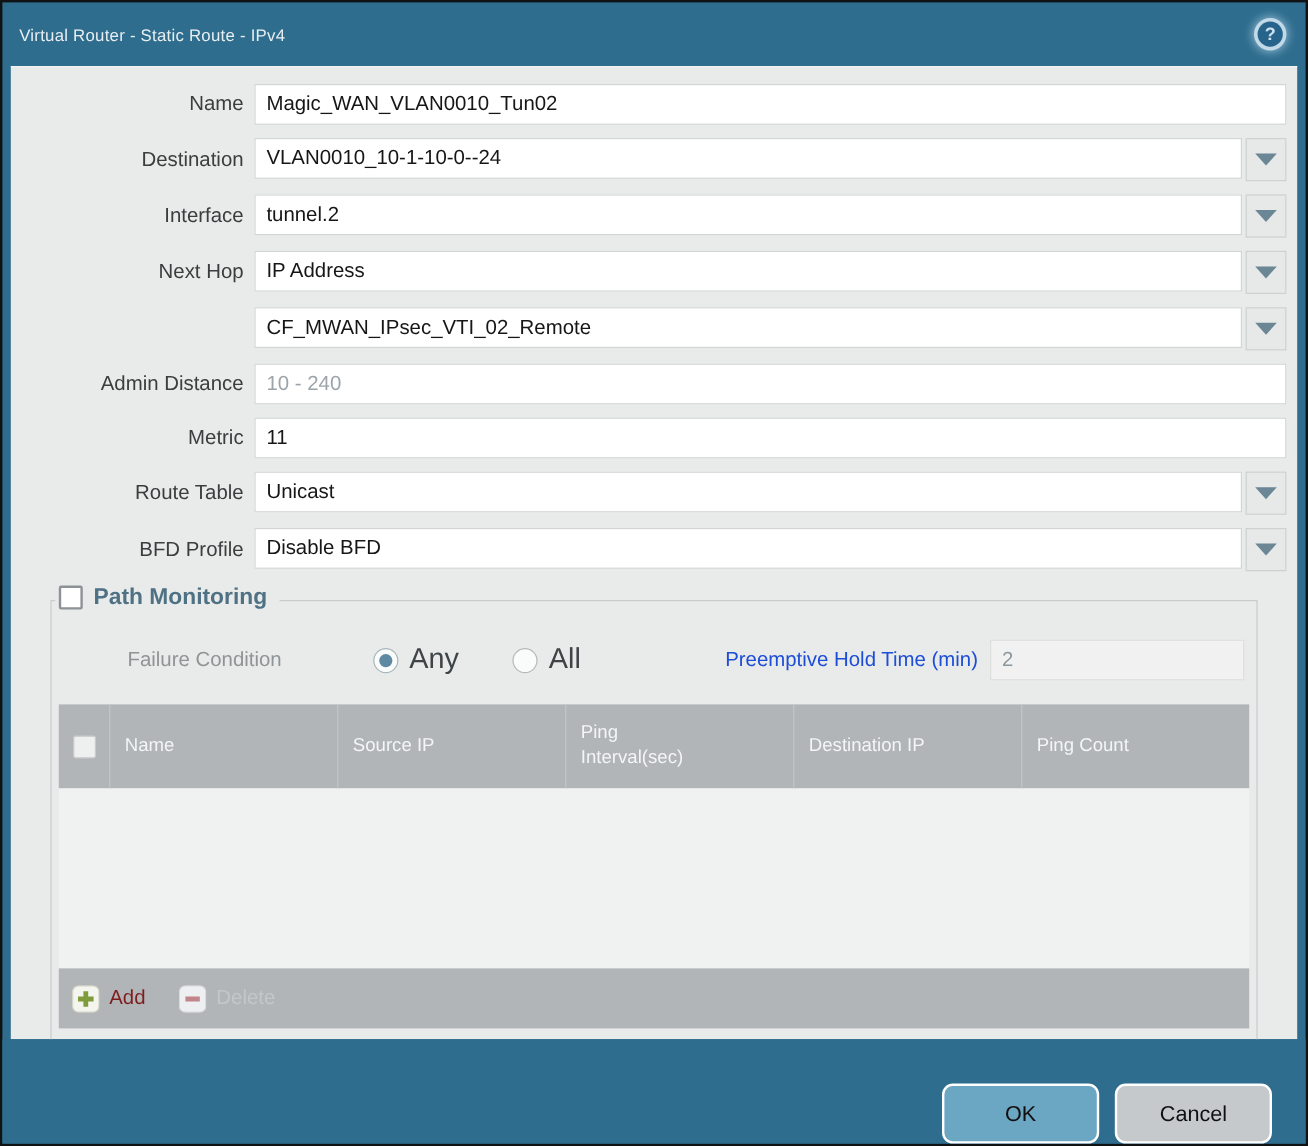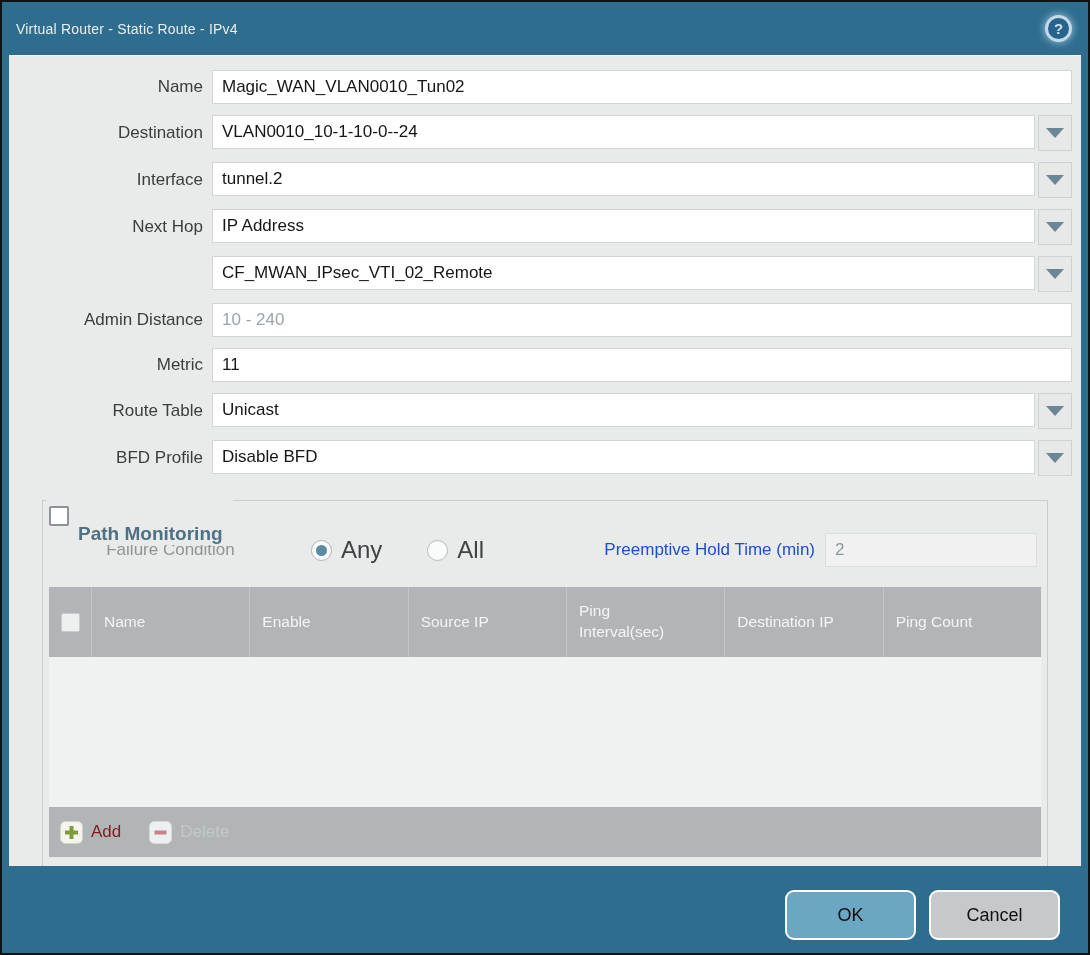--- a/index.html
+++ b/index.html
@@ -78,21 +78,21 @@
   }
   .legend {
     position: absolute; top: -14px; left: 3px;
     background: #e9eaea; padding: 0 10px 0 3px;
     display: flex; align-items: center; gap: 9px;
   }
   .cb {
     width: 20px; height: 20px; background: #fff;
     border: 2px solid #8d9296; border-radius: 2px; cursor: pointer;
   }
-  .legend-text { font-weight: bold; font-size: 19px; color: #4e7184; margin-top: 36px; }
+  .legend-text { font-weight: bold; font-size: 19px; color: #4e7184; }
 
   .fc-row { display: flex; align-items: center; margin-top: 32px; padding: 0 10px 0 0; }
   .fc-label { flex: none; width: 268px; text-align: center; color: #8f9496; font-size: 17px; padding-right: 13px; }
   .radio {
     flex: none; width: 21px; height: 21px; border-radius: 50%;
     border: 1px solid #b5b9bb; background: #fafbfb;
     position: relative; margin-right: 9px; cursor: pointer;
   }
   .radio.sel { border-color: #a8b6bd; }
   .radio.sel::after {
@@ -125,21 +125,21 @@
     height: 50px; background: #b1b5b8;
     display: flex; align-items: center; padding-left: 11px; gap: 28px;
   }
   .tool { display: flex; align-items: center; gap: 8px; cursor: pointer; background: none; border: none; padding: 0; }
   .tool-label { color: #7f1d1d; font-size: 17px; font-family: "Liberation Sans", sans-serif; }
   .tool.disabled .tool-label { color: #c3c7c9; }
 
   
   .footer {
     flex: none; height: 87px; background: #2e6d8e;
-    display: flex; justify-content: flex-end; align-items: center;
+    display: flex; justify-content: flex-end; align-items: flex-end;
     padding: 11px 28px 0 0; gap: 13px;
   }
   .btn {
     width: 131px; height: 50px; border-radius: 9px;
     border: 2px solid #fff; font-size: 18px; color: #101010;
     font-family: "Liberation Sans", sans-serif; cursor: pointer;
   }
   .btn-ok { background: #6ba6c3; }
   .btn-cancel { background: #c6c9cb; }
 </style>
@@ -254,23 +254,20 @@
         <input class="fin dis pht-input" value="2" style="">
       </div>
 
       <div class="ptable">
         <div class="thead">
           <div class="th th-cb">
             <span class="cb2"></span>
           </div>
           <div class="th">
             <span>Name</span>
-          </div>
-          <div class="th">
-            <span>Enable</span>
           </div>
           <div class="th">
             <span>Source IP</span>
           </div>
           <div class="th">
             <span>Ping Interval(sec)</span>
           </div>
           <div class="th">
             <span>Destination IP</span>
           </div>

